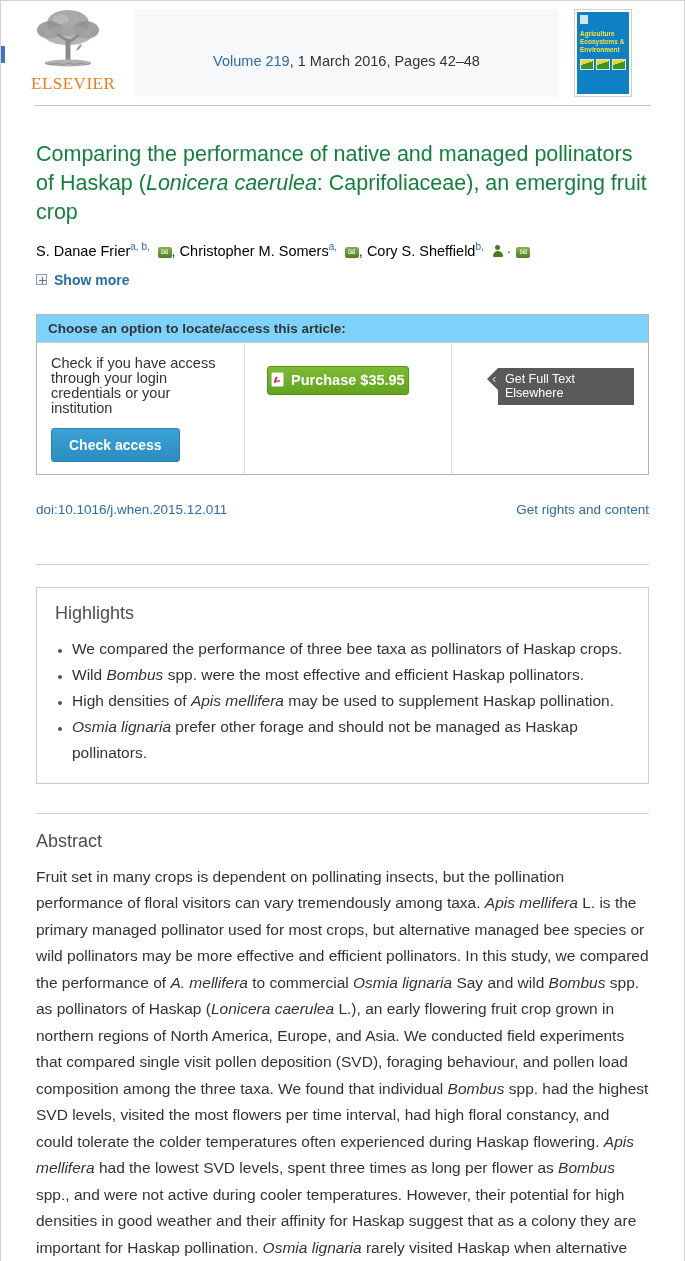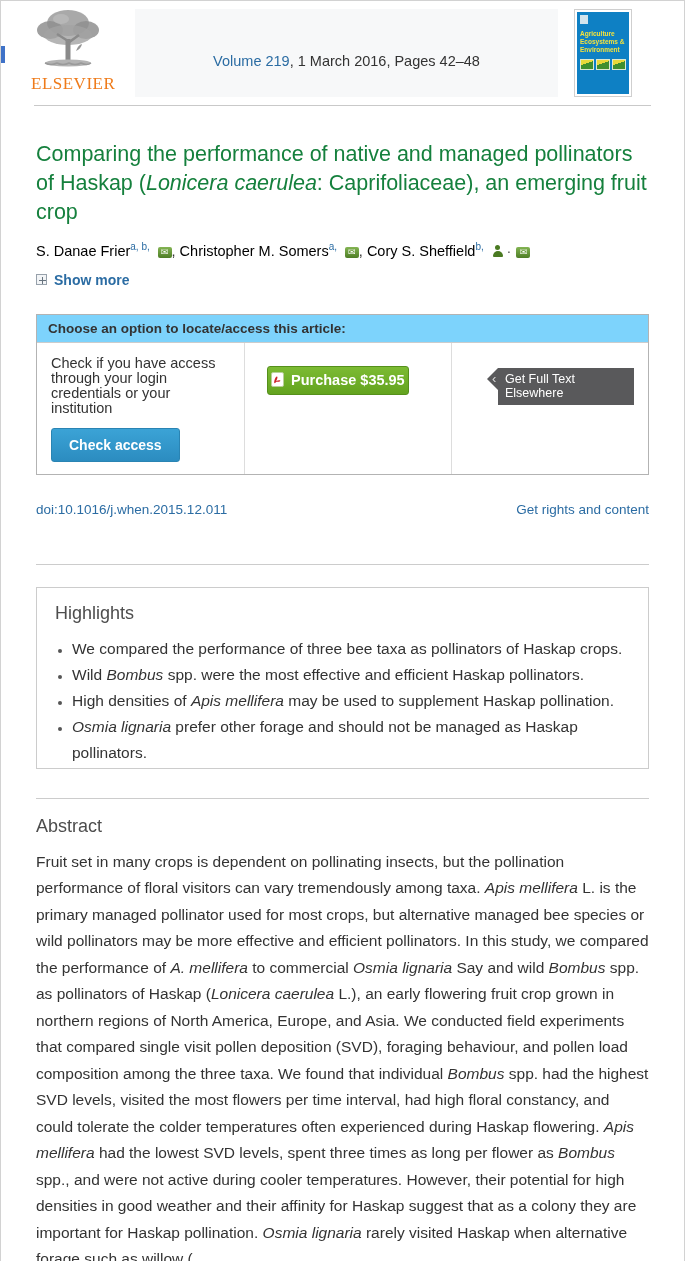--- a/index.html
+++ b/index.html
@@ -77,21 +77,21 @@
     border-style:solid; border-width:11.5px 11px 11.5px 0;
     border-color:transparent #59595b transparent transparent;
   }
   .elsewhere-chev { position:absolute; left:-6px; top:3px; color:#d8d8d8; font-size:13px; }
   
   .doi-row { margin-top:27px; display:flex; justify-content:space-between; font-size:13.5px; }
   .divider { border:none; border-top:1px solid #ccc; }
   .div1 { margin-top:47px; }
   .div2 { margin-top:29px; }
   
-  .highlights-box { margin-top:22px; border:1px solid #ccc; padding:15px 18px 2px; }
+  .highlights-box { margin-top:22px; border:1px solid #ccc; padding:15px 18px 17px; }
   .section-heading { font-size:18px; font-weight:400; color:#4d4d4d; }
   .highlights-list { margin:12px 0 0 3px; padding-left:14px; }
   .highlights-list li { font-size:15.5px; color:#333; line-height:26px; }
   .highlights-list li::marker { color:#555; font-size:12px; }
   
   .abstract-heading { margin-top:17px; }
   .abstract-text { margin-top:12px; font-size:15.5px; color:#333; line-height:26.5px; max-width:614px; }
 </style>
 </head>
 <body>

